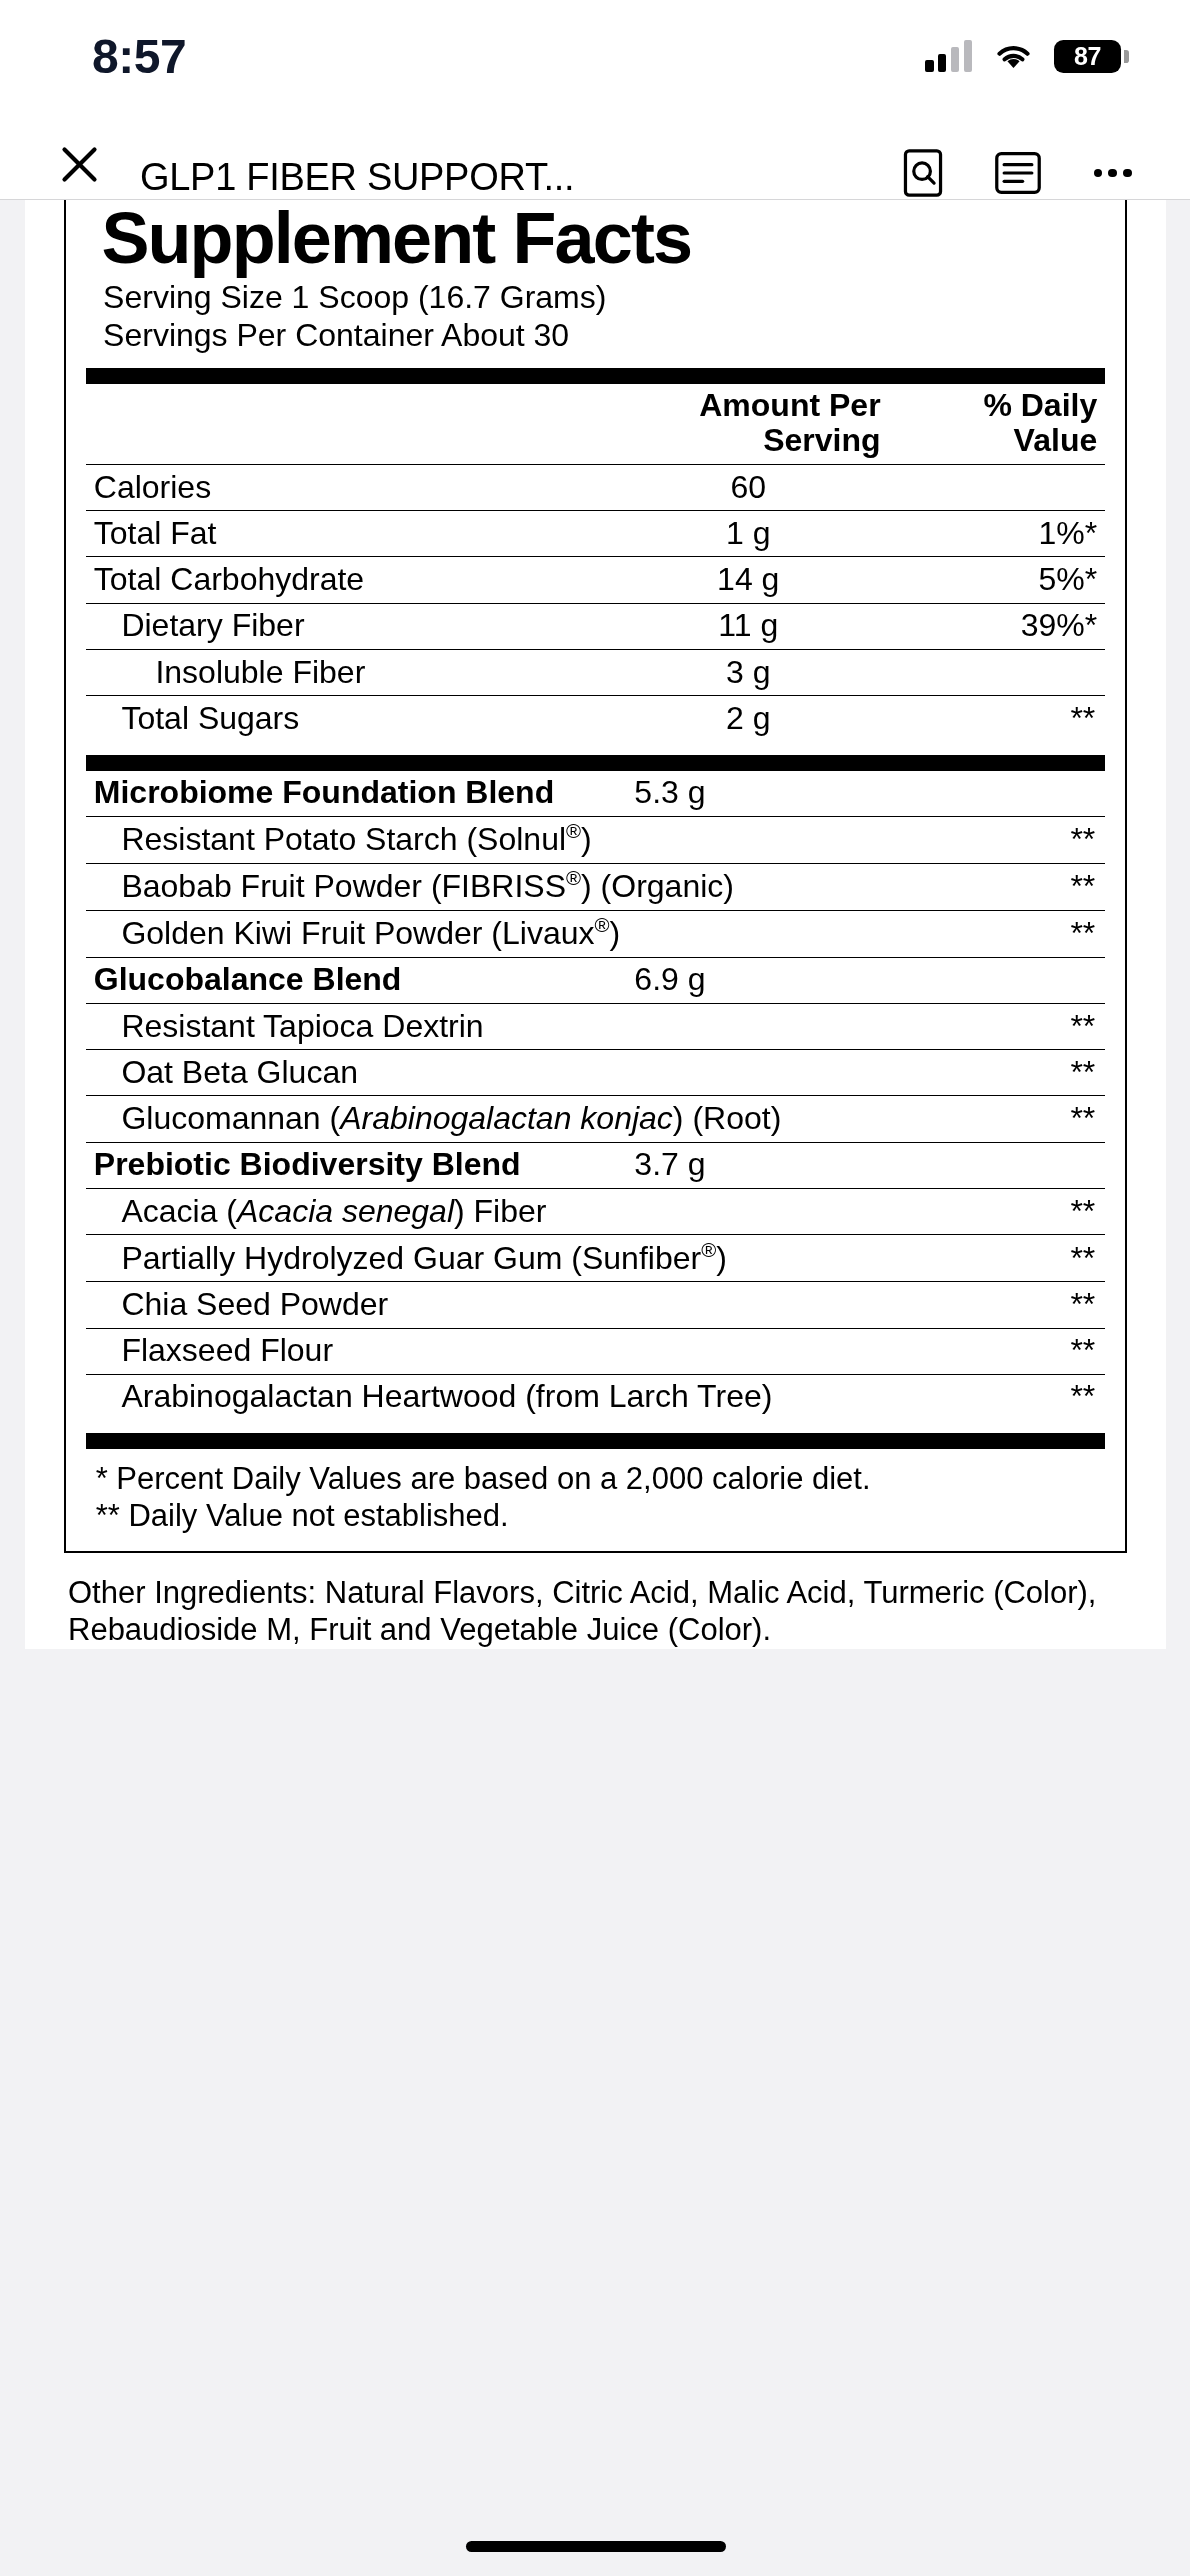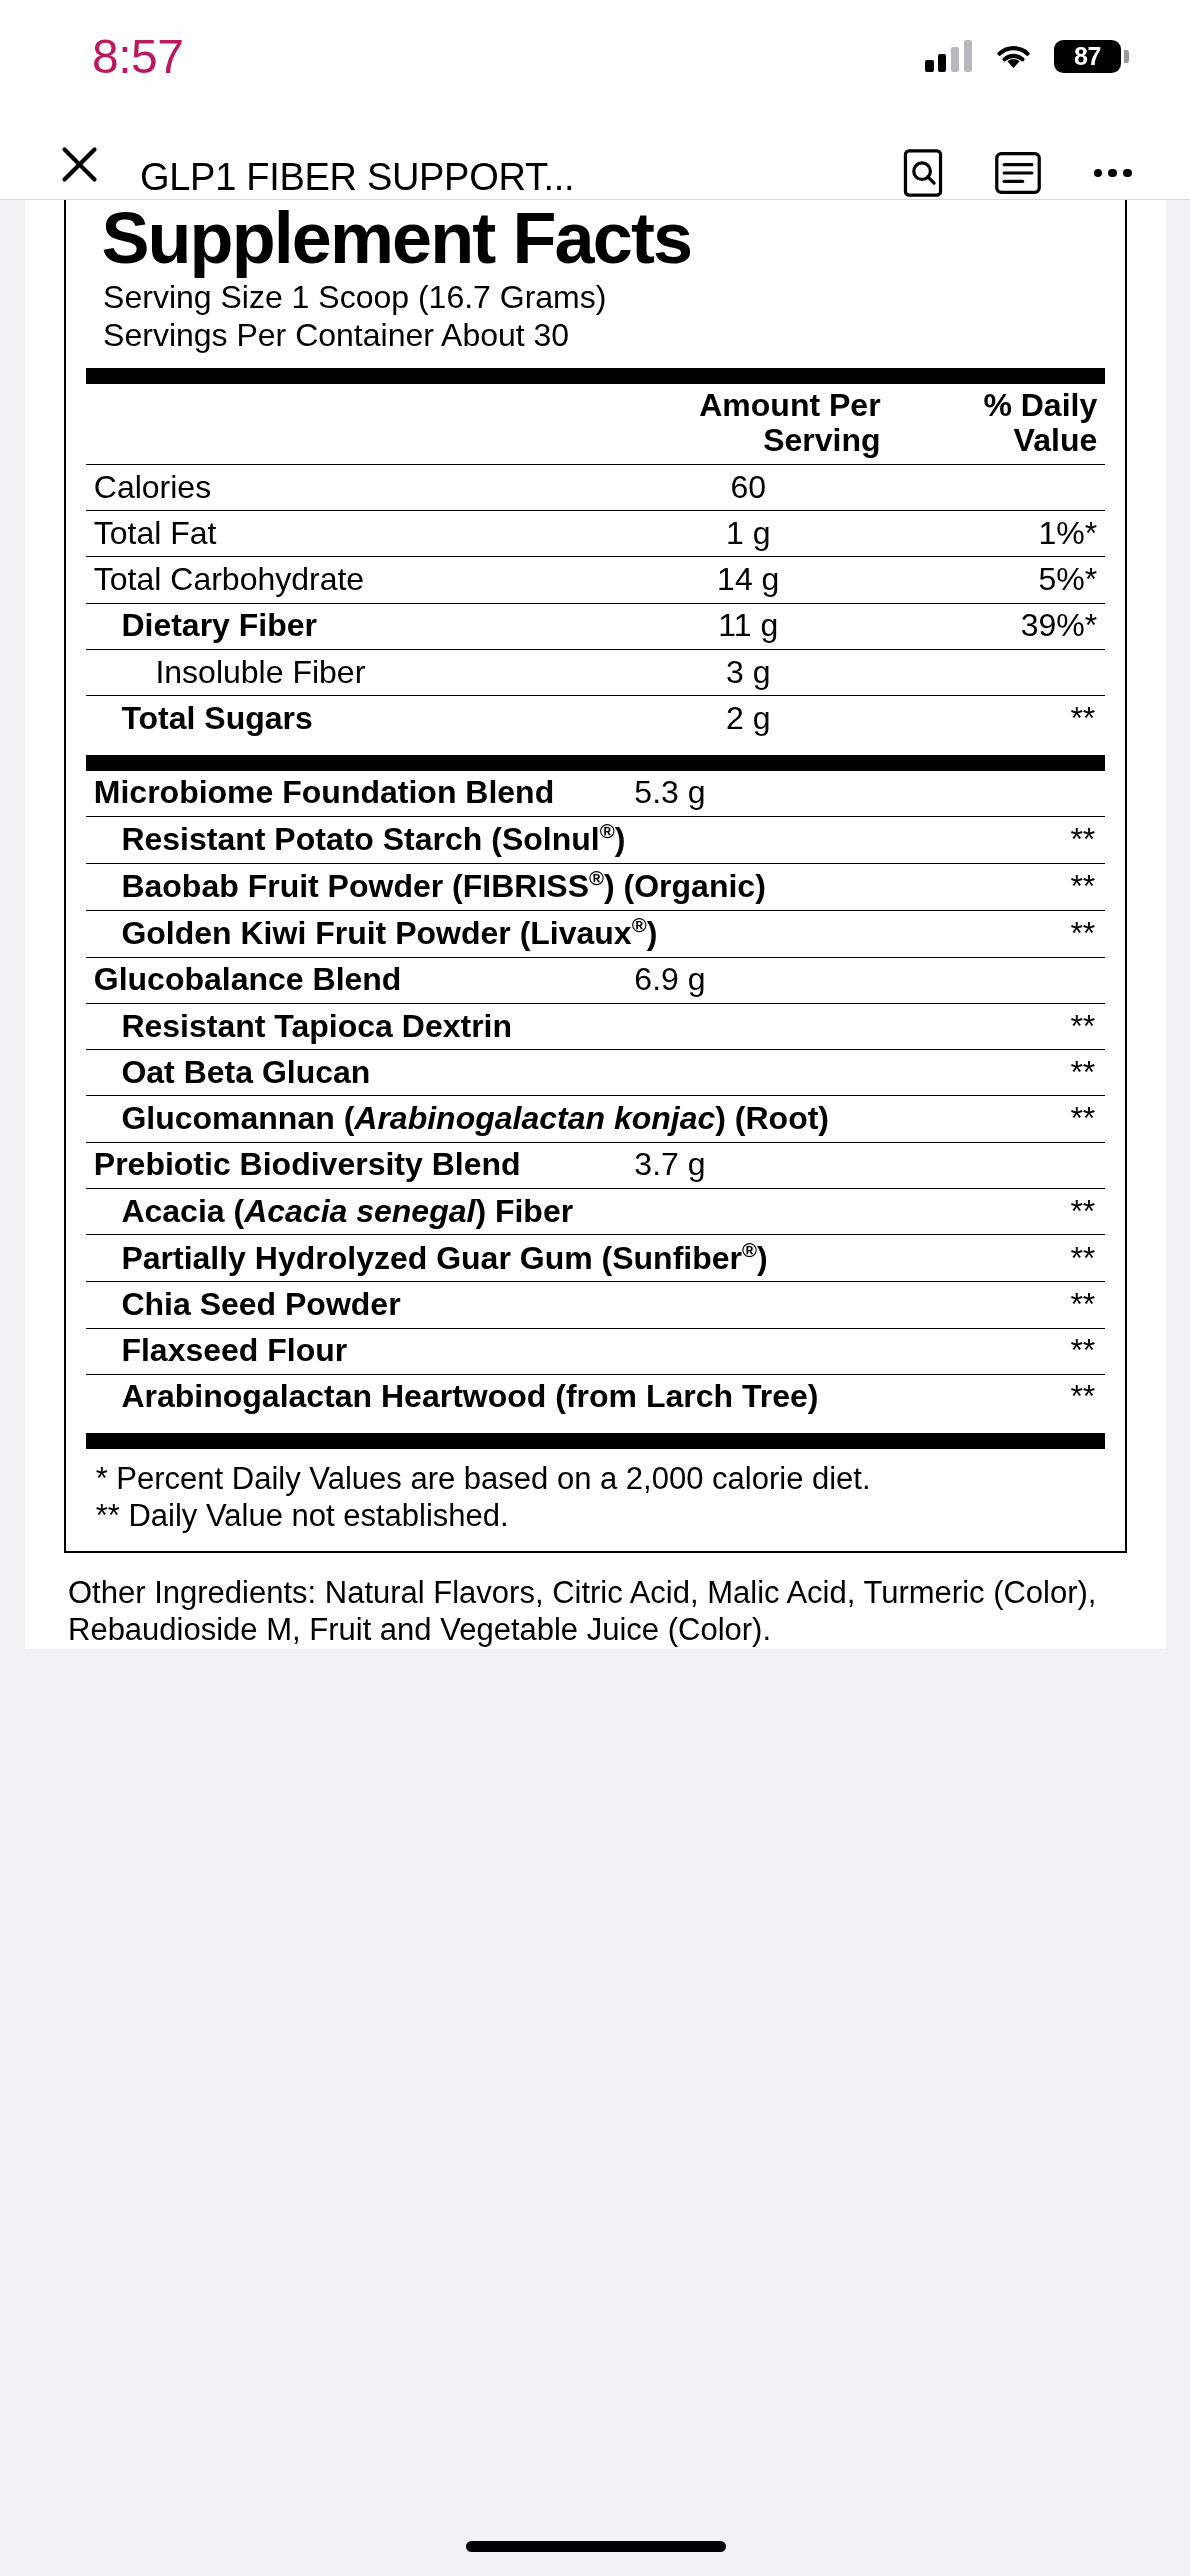--- a/index.html
+++ b/index.html
@@ -23,23 +23,23 @@
     position: relative;
     height: 100px;
     display: flex;
     align-items: center;
     justify-content: space-between;
     padding: 0 57px 0 57px;
     background: #ffffff;
   }
   .status-time {
     font-size: 48px;
-    font-weight: normal;
+    font-weight: bold;
     letter-spacing: -0.5px;
-    color: #be185d;
+    color: #0f172a;
     padding-left: 35px;
     padding-top: 13px;
   }
   .status-right {
     display: flex;
     align-items: flex-start;
     gap: 20.4px;
     padding-top: 13px;
     padding-right: 13px;
   }
@@ -143,21 +143,21 @@
   table.facts { width: 100%; border-collapse: collapse; }
   table.facts td { font-size: 32px; color:#000; vertical-align: bottom; padding: 3.7px 0 4.6px 0;}
   .hdr td {
     font-size: 32px; font-weight: bold; text-align: right; padding-bottom: 5.6px;
     line-height: 1.12;
   }
   .col-name { width: 52%; padding-left: 7.4px !important; }
   .col-amt  { width: 26%; text-align: center; }
   .col-dv   { width: 22%; text-align: right; padding-right: 7.4px !important;}
   .rowline td { border-bottom: 1.9px solid #000; }
-  .ind1 { padding-left: 35px !important; font-weight: bold; }
+  .ind1 { padding-left: 35px !important; }
   .ind2 { padding-left: 69px !important; }
   .bold { font-weight: bold; }
   .blend-amt { text-align: left; padding-left: 18.5px !important; font-size: 32px;}
   .sup { font-size: 20.4px; vertical-align: super; }
   .ital { font-style: italic; }
   .dvstar { text-align: right; padding-right: 9.3px !important; font-size: 28px; vertical-align: top; }
 
   .footnotes {
     font-size: 31px; line-height: 1.2; padding: 11px 5.6px 3.7px 9.3px; color:#000;
   }

